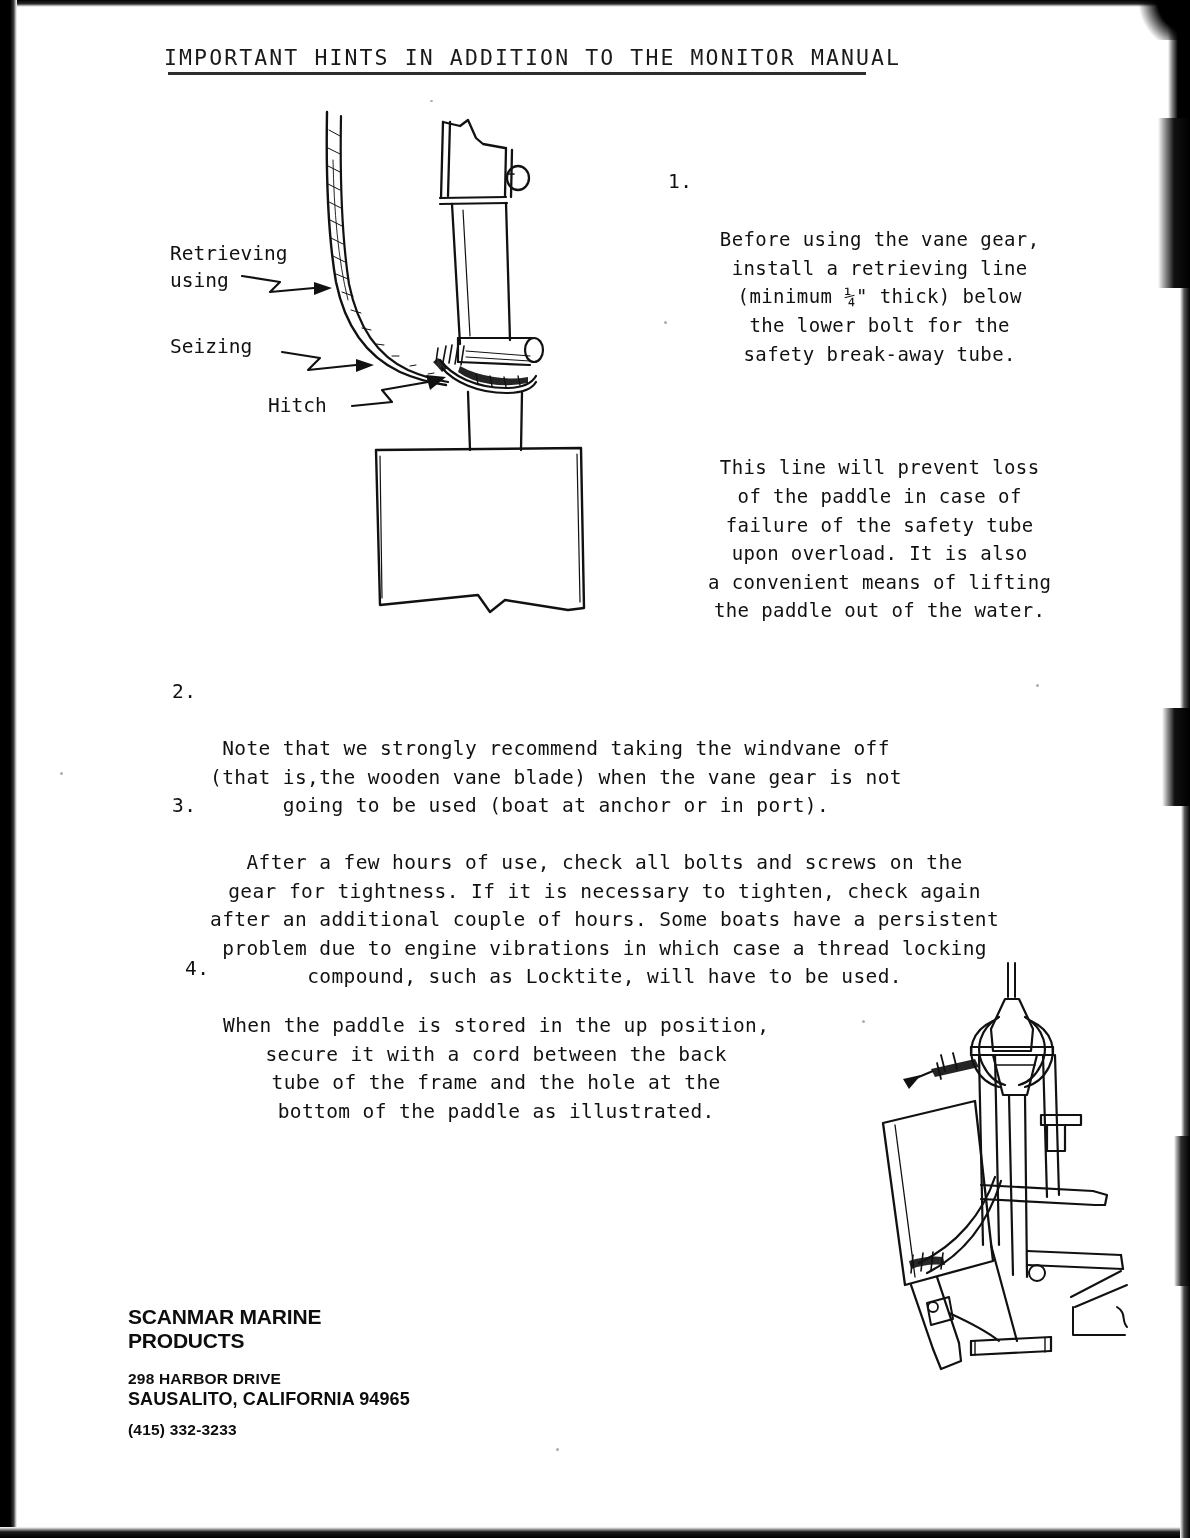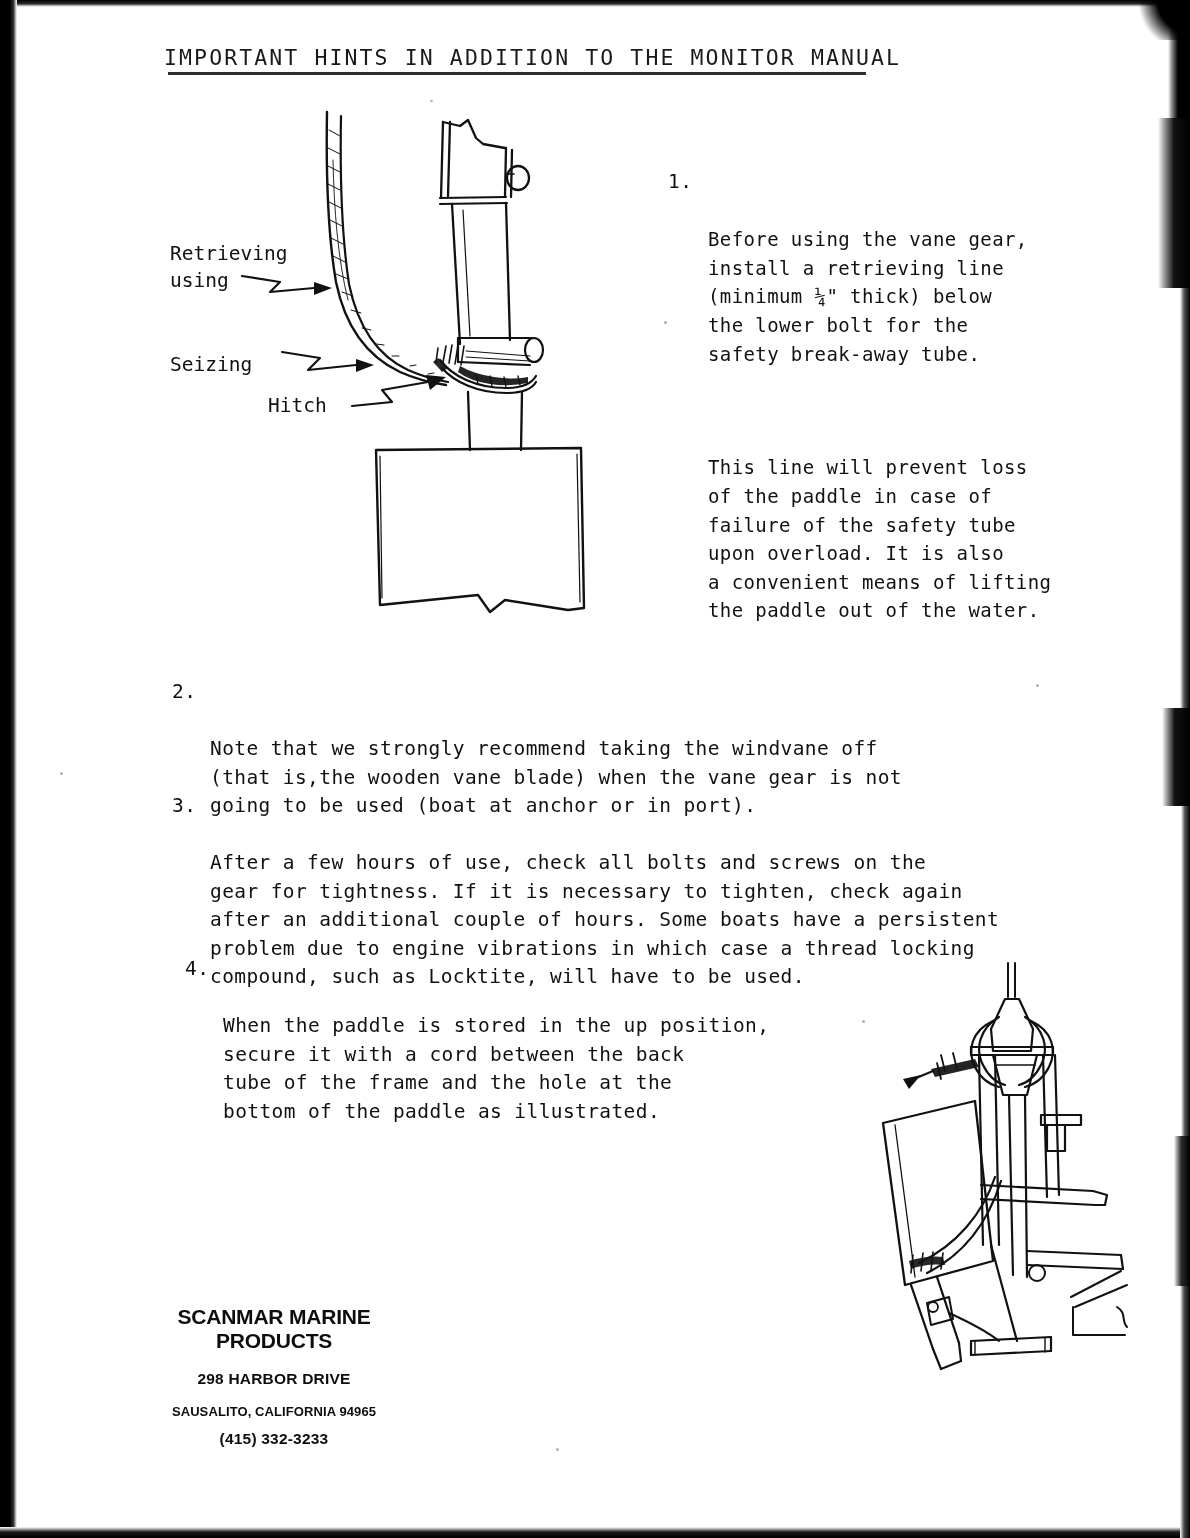--- a/index.html
+++ b/index.html
@@ -68,21 +68,21 @@
   }
 
   
   .item { position: absolute; display: flex; align-items: flex-start; }
   .item .num {
     font-size: 19.5px;
     line-height: 28.5px;
     white-space: pre;
     color: #111;
   }
-  .item .body { font-size: 19.5px; line-height: 28.5px; color: #111; }
+  .item .body { font-size: 19.5px; line-height: 28.5px; color: #111; text-align: center; }
   .item .body p { margin: 0; white-space: pre; }
   .item .body p.gap { margin-top: 28px; }
 
   #item-1 { left: 668px; top: 168px; }
   #item-1 .num { width: 40px; }
   #item-1 .body { font-size: 19px; line-height: 28.6px; }
 
   #item-2 { left: 172px; top: 678px; }
   #item-2 .num { width: 38px; }
 
@@ -95,36 +95,36 @@
   
   .callout {
     position: absolute;
     font-size: 19.5px;
     color: #111;
     white-space: pre;
     font-family: "DejaVu Sans Mono", "Liberation Mono", monospace;
     line-height: 27px;
   }
   #label-retrieving { left: 170px; top: 240px; }
-  #label-seizing    { left: 170px; top: 351px; }
+  #label-seizing    { left: 170px; top: 333px; }
   #label-hitch      { left: 268px; top: 392px; }
 
   
   #footer {
     position: absolute;
     left: 128px;
     top: 1305px;
     width: 292px;
-    text-align: center;
+    text-align: left;
     font-family: "Liberation Sans", sans-serif;
     color: #0d0d0d;
   }
   #footer .l1 { font-size: 21px; font-weight: bold; letter-spacing: -0.2px; }
   #footer .l2 { font-size: 15.5px; font-weight: bold; letter-spacing: 0.2px; margin-top: 17px; }
-  #footer .l3 { font-size: 13px; font-weight: bold; letter-spacing: 0.1px; margin-top: 16px; }
+  #footer .l3 { font-size: 18px; font-weight: bold; letter-spacing: 0.1px; margin-top: 1px; }
   #footer .l4 { font-size: 15.5px; font-weight: bold; letter-spacing: 0.2px; margin-top: 11px; }
 
   
   #fig-top    { position: absolute; left: 300px; top: 100px;  width: 300px; height: 530px; }
   #fig-bottom { position: absolute; left: 875px; top: 955px;  width: 255px; height: 420px; }
 
   .ink { fill: none; stroke: #111; stroke-linecap: round; stroke-linejoin: round; }
   .ink-fill { fill: #111; stroke: none; }
 
   

